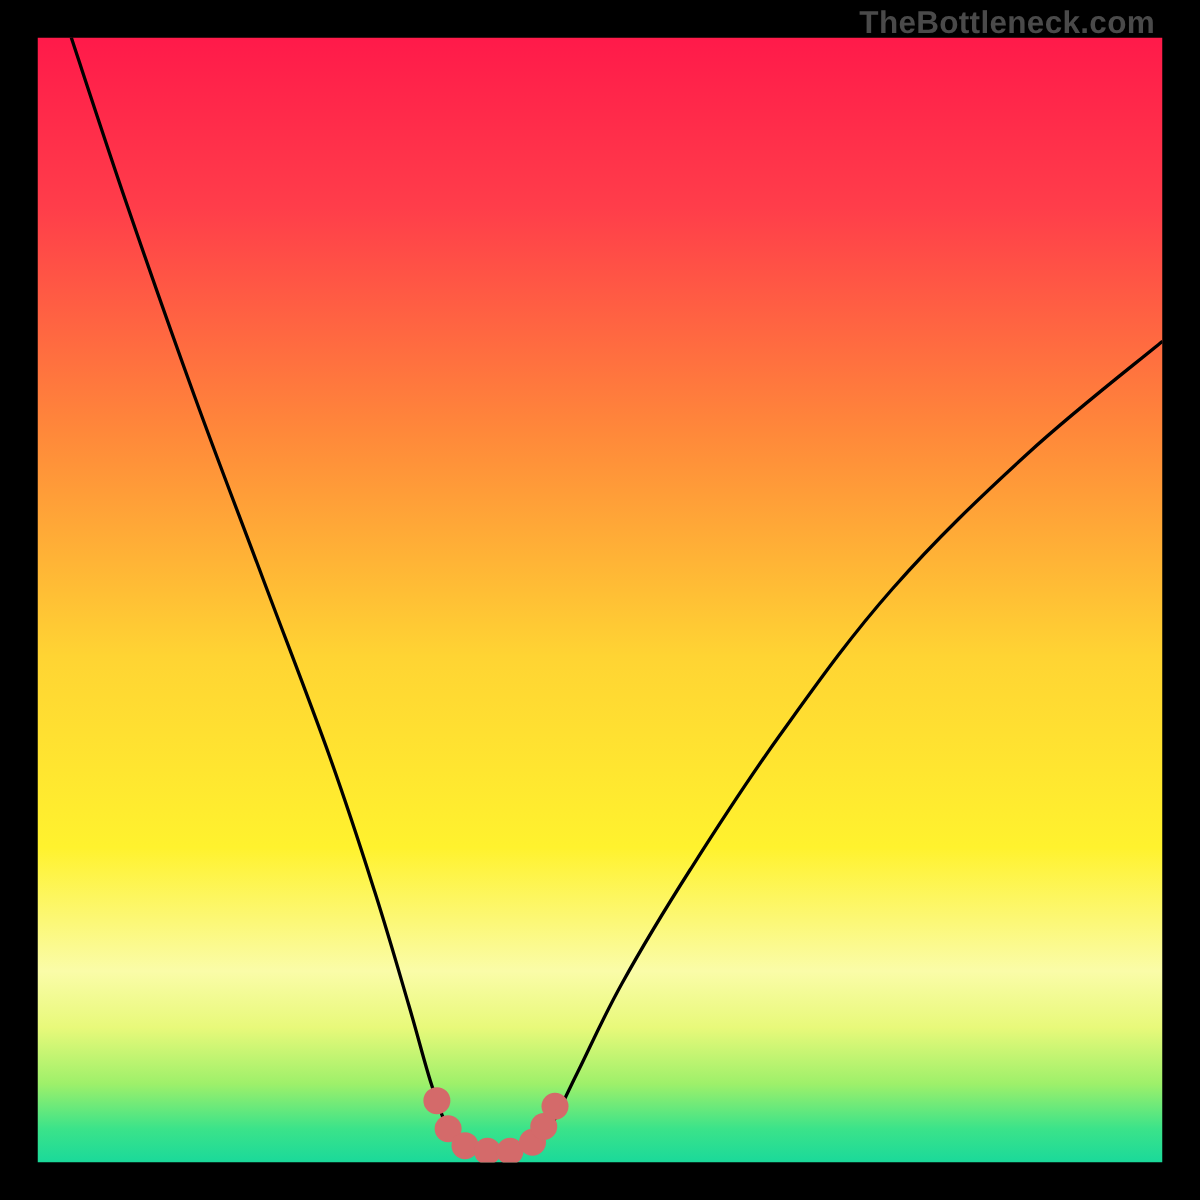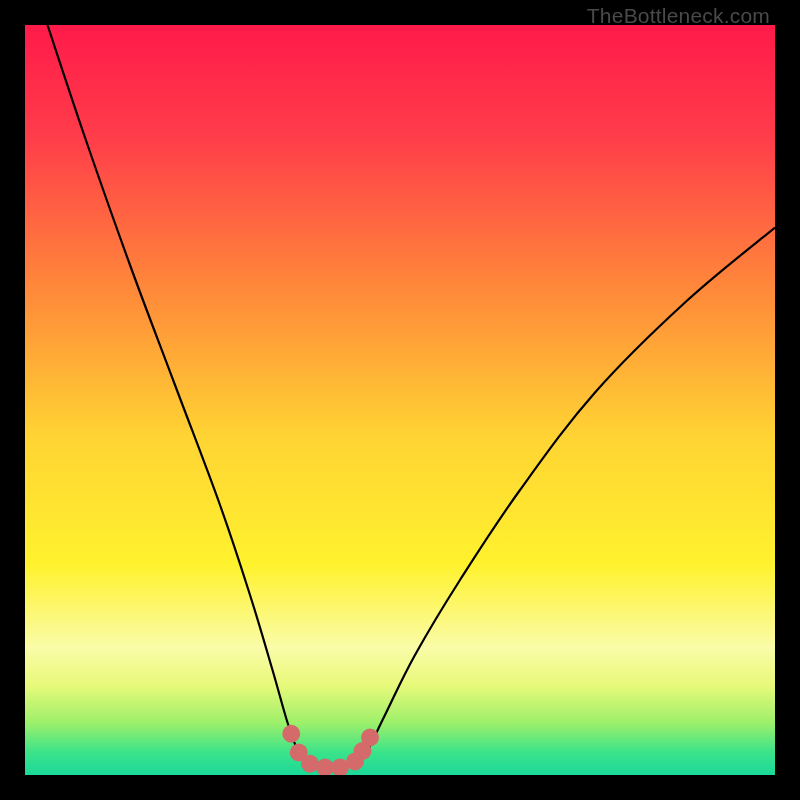--- a/index.html
+++ b/index.html
@@ -25,21 +25,21 @@
     top: 0;
     width: 750px;
     height: 750px;
   }
   .watermark {
     position: absolute;
     top: 4px;
     right: 30px;
     color: #4a4a4a;
     font-size: 21px;
-    font-weight: 400;
+    font-weight: 700;
     letter-spacing: 0.2px;
   }
 </style>
 </head>
 <body>
 
 <div class="watermark">TheBottleneck.com</div>
 
 <div class="frame">
   <svg class="plot-area" viewBox="0 0 750 750" preserveAspectRatio="none">

